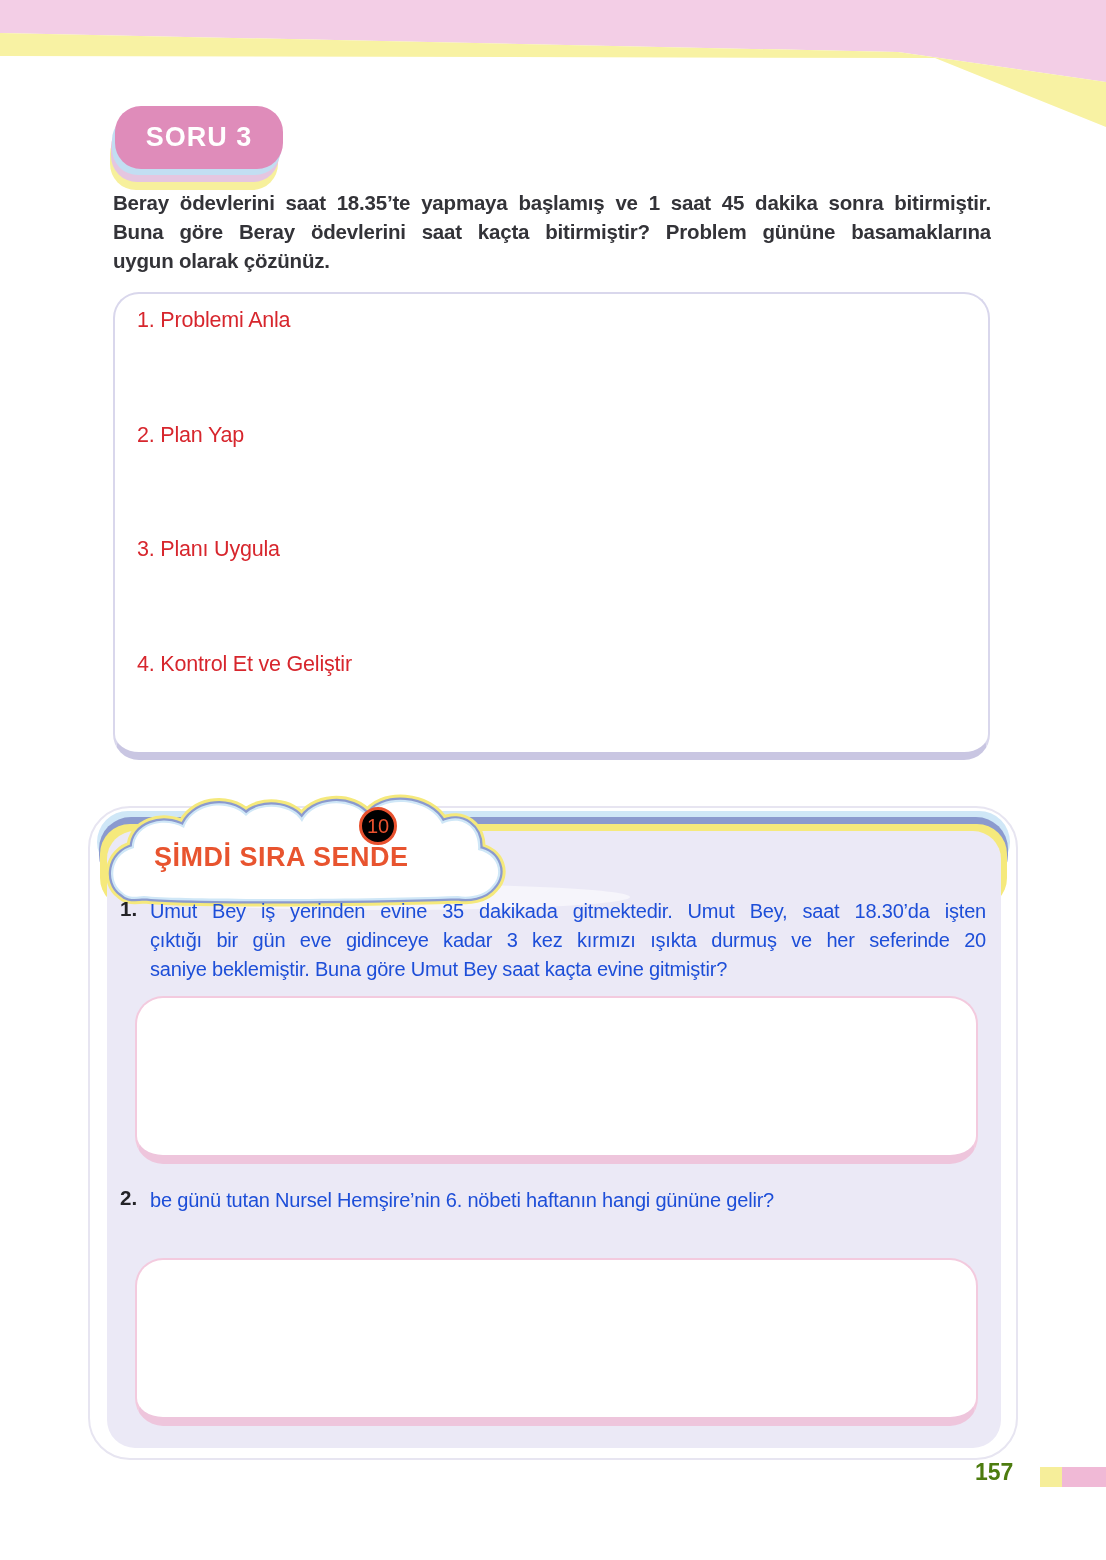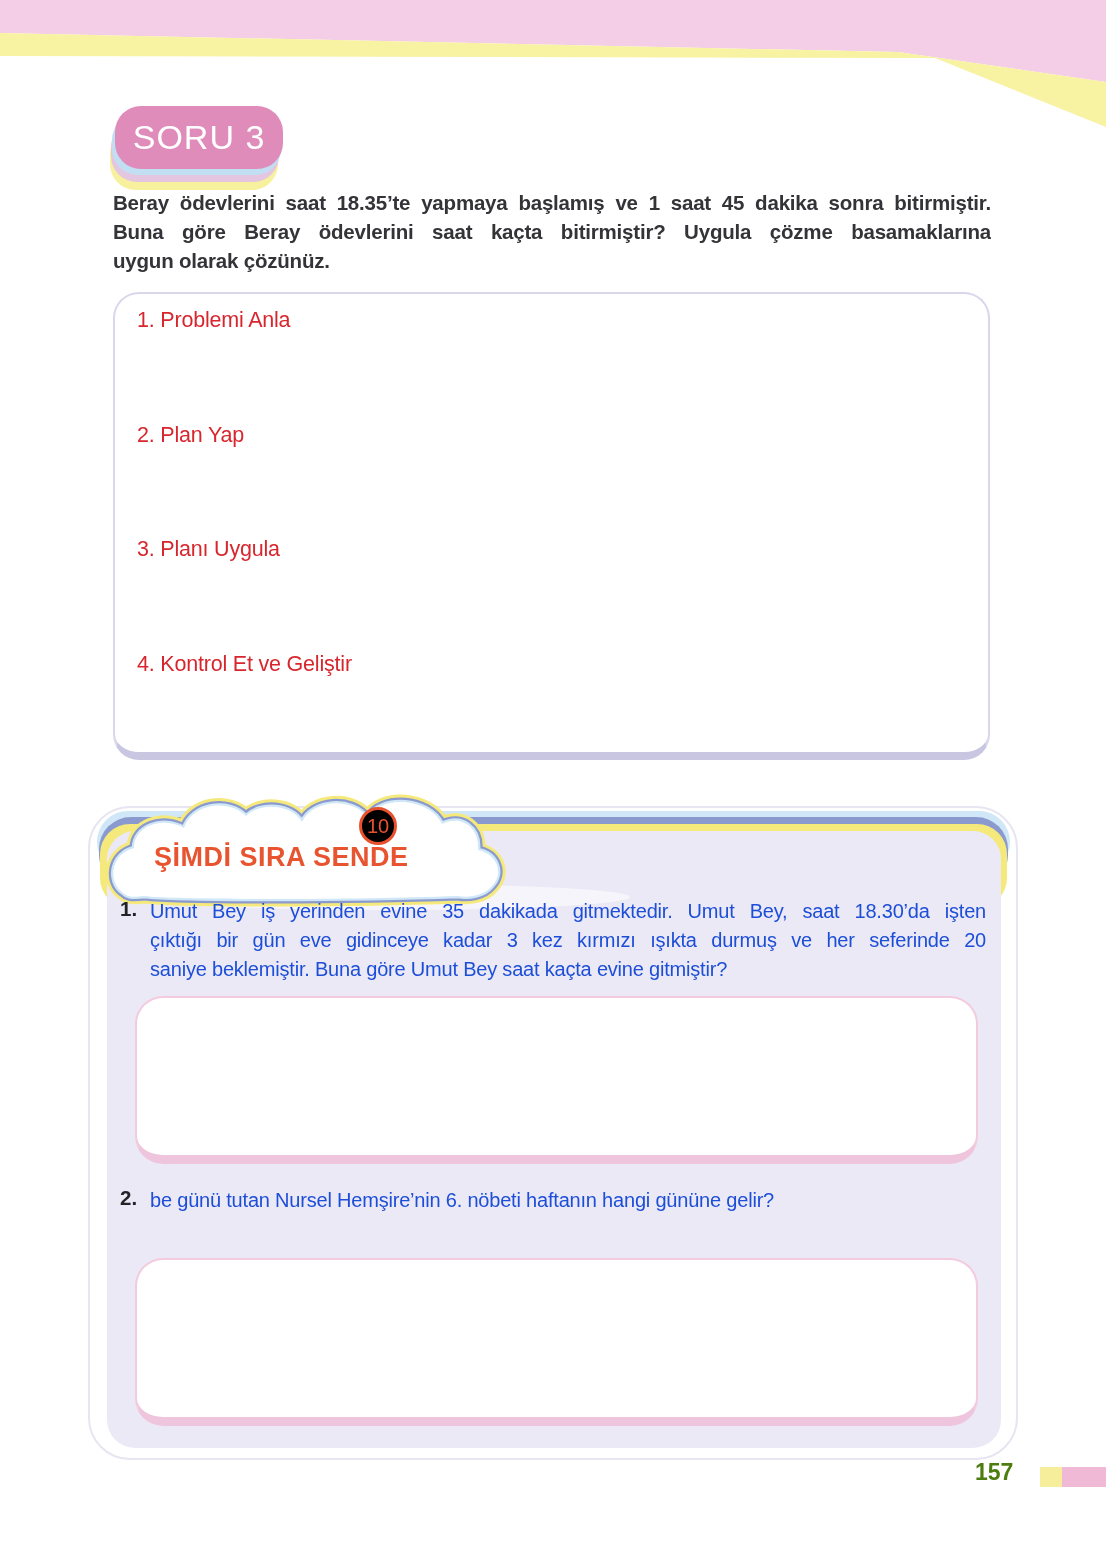--- a/index.html
+++ b/index.html
@@ -13,21 +13,21 @@
   
   #top-deco{left:0;top:0;width:1106px;height:130px;z-index:1;}
   
   #soru-badge{left:108px;top:106px;width:180px;height:86px;z-index:2;}
   #soru-badge .layer{position:absolute;border-radius:26px;}
   #soru-badge .l-yellow{left:2px;top:22px;width:168px;height:62px;background:#f7f09c;}
   #soru-badge .l-lilac{left:3px;top:15px;width:168px;height:61px;background:#e5c6e0;}
   #soru-badge .l-blue{left:4px;top:8px;width:169px;height:61px;background:#c2def2;}
   #soru-badge .l-pink{left:7px;top:0;width:168px;height:63px;background:#df8cba;
     display:flex;align-items:center;justify-content:center;
-    color:#ffffff;font-weight:normal;font-size:34px;letter-spacing:1px;}
+    color:#ffffff;font-weight:bold;font-size:27px;letter-spacing:1px;}
   
   #intro{left:113px;top:188px;width:878px;z-index:2;font-size:20.5px;letter-spacing:-0.2px;font-weight:bold;}
   .tline{display:block;height:29px;line-height:29px;white-space:nowrap;overflow:hidden;}
   .just{white-space:normal;text-align:justify;text-align-last:justify;}
   
   #steps-box{left:113px;top:292px;width:877px;height:468px;background:#ffffff;
     border:2px solid #d9d7ec;border-bottom:8px solid #c9c6e2;border-radius:26px;z-index:2;box-sizing:border-box;}
   .step-label{position:absolute;left:22px;color:#d7262d;font-size:21.5px;letter-spacing:-0.2px;}
   
   #section-card{left:88px;top:806px;width:930px;height:654px;background:#ffffff;
@@ -72,21 +72,21 @@
 
   <div id="soru-badge" class="abs">
     <div class="layer l-yellow"></div>
     <div class="layer l-lilac"></div>
     <div class="layer l-blue"></div>
     <div class="layer l-pink">SORU 3</div>
   </div>
 
   <div id="intro" class="abs">
     <span class="tline just">Beray ödevlerini saat 18.35’te yapmaya başlamış ve 1 saat 45 dakika sonra bitirmiştir.</span>
-    <span class="tline just">Buna göre Beray ödevlerini saat kaçta bitirmiştir? Uygula çözme basamaklarına</span>
+    <span class="tline just">Buna göre Beray ödevlerini saat kaçta bitirmiştir? Problem gününe basamaklarına</span>
     <span class="tline">uygun olarak çözünüz.</span>
   </div>
 
   <div id="steps-box" class="abs">
     <div class="step-label" style="top:14px">1. Problemi Anla</div>
     <div class="step-label" style="top:129px">2. Plan Yap</div>
     <div class="step-label" style="top:243px">3. Planı Uygula</div>
     <div class="step-label" style="top:358px">4. Kontrol Et ve Geliştir</div>
   </div>
 

